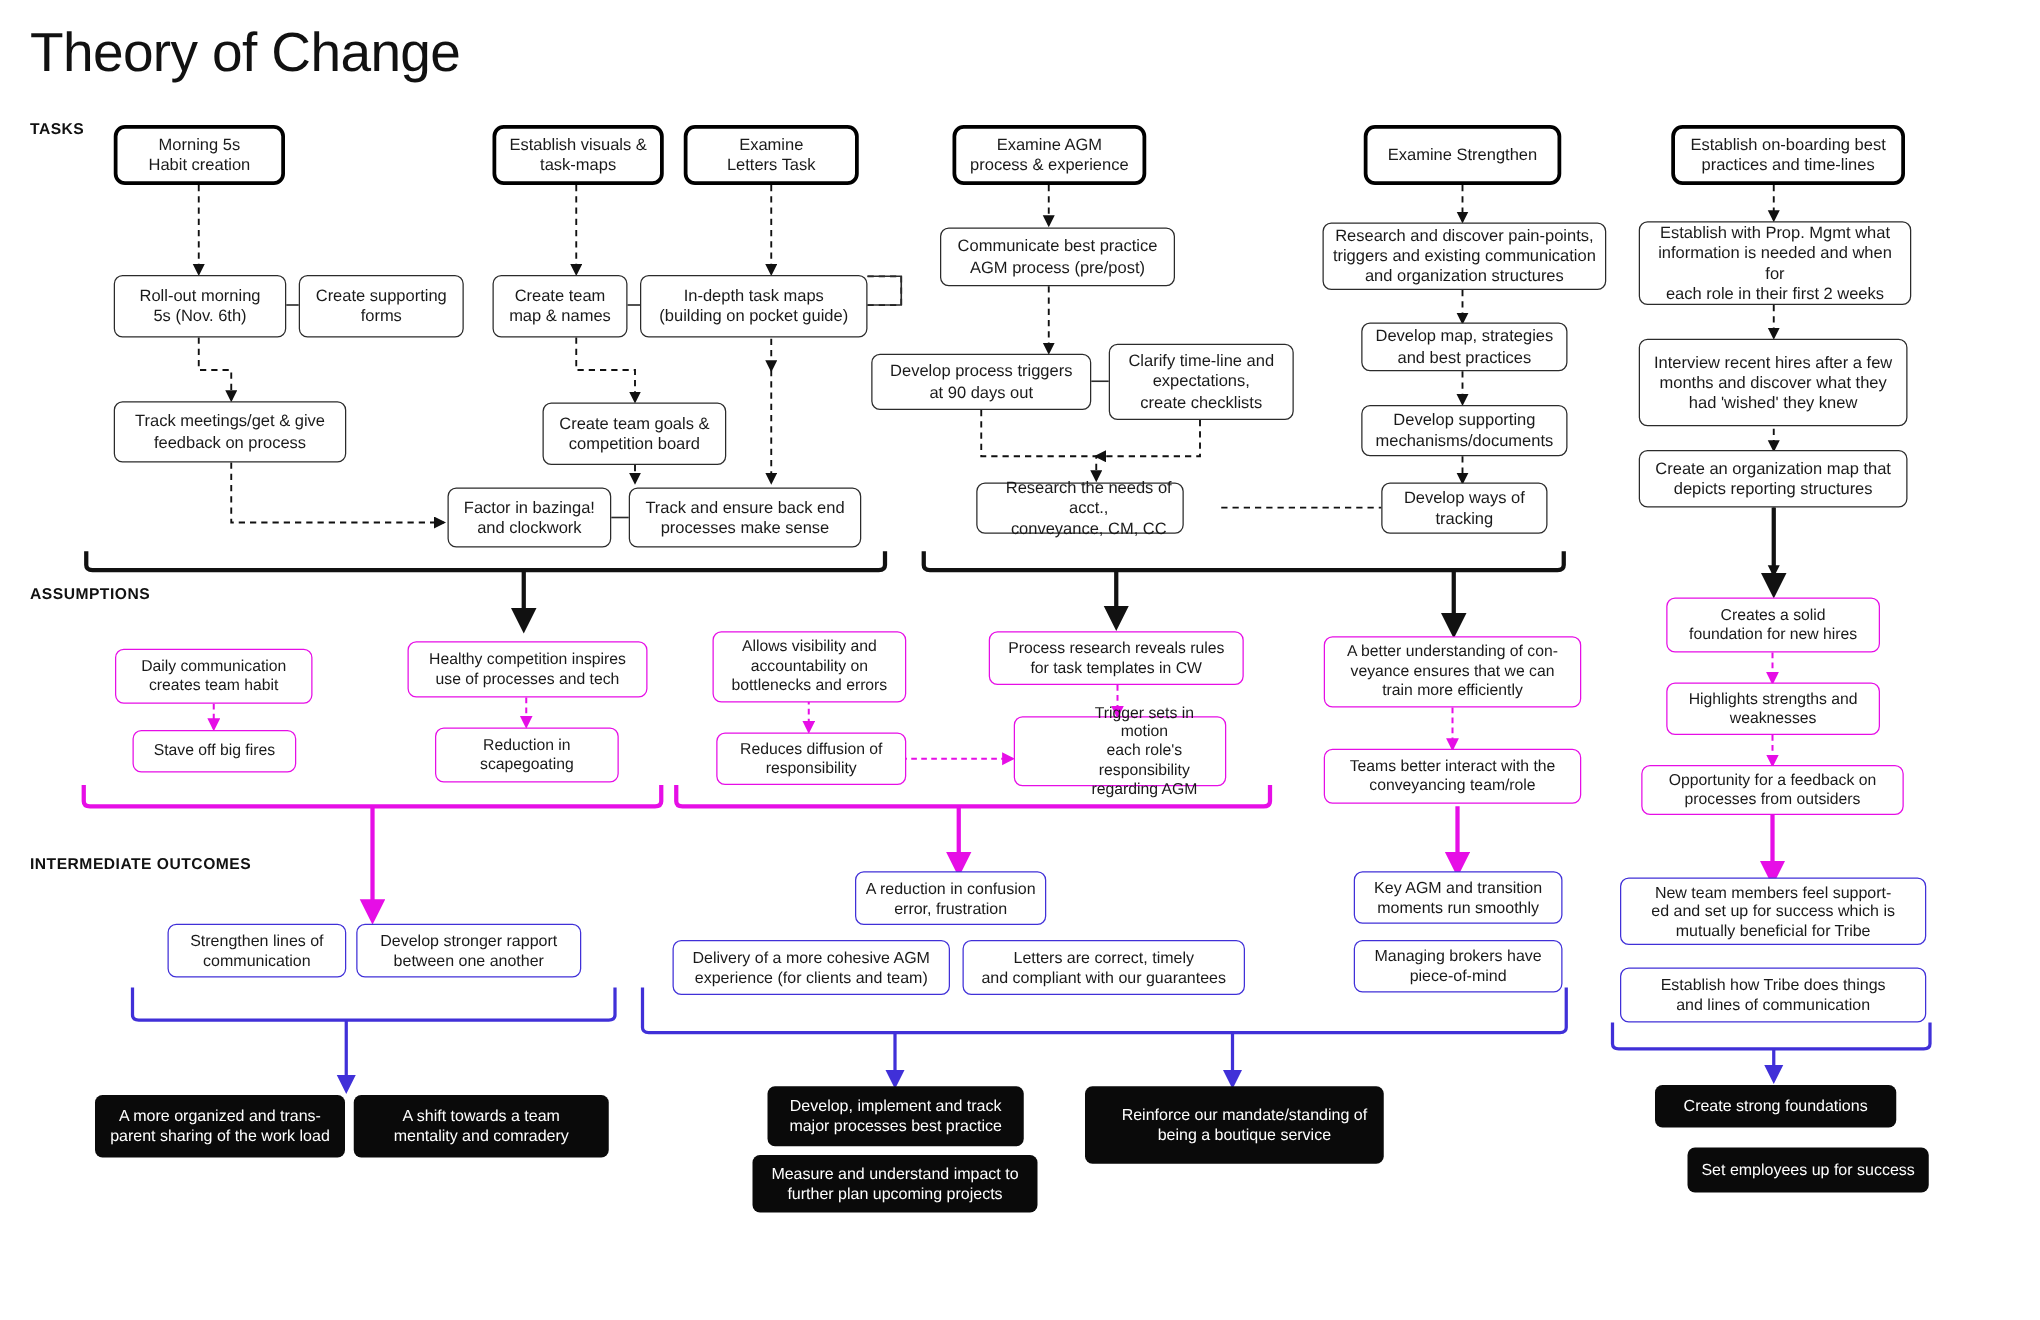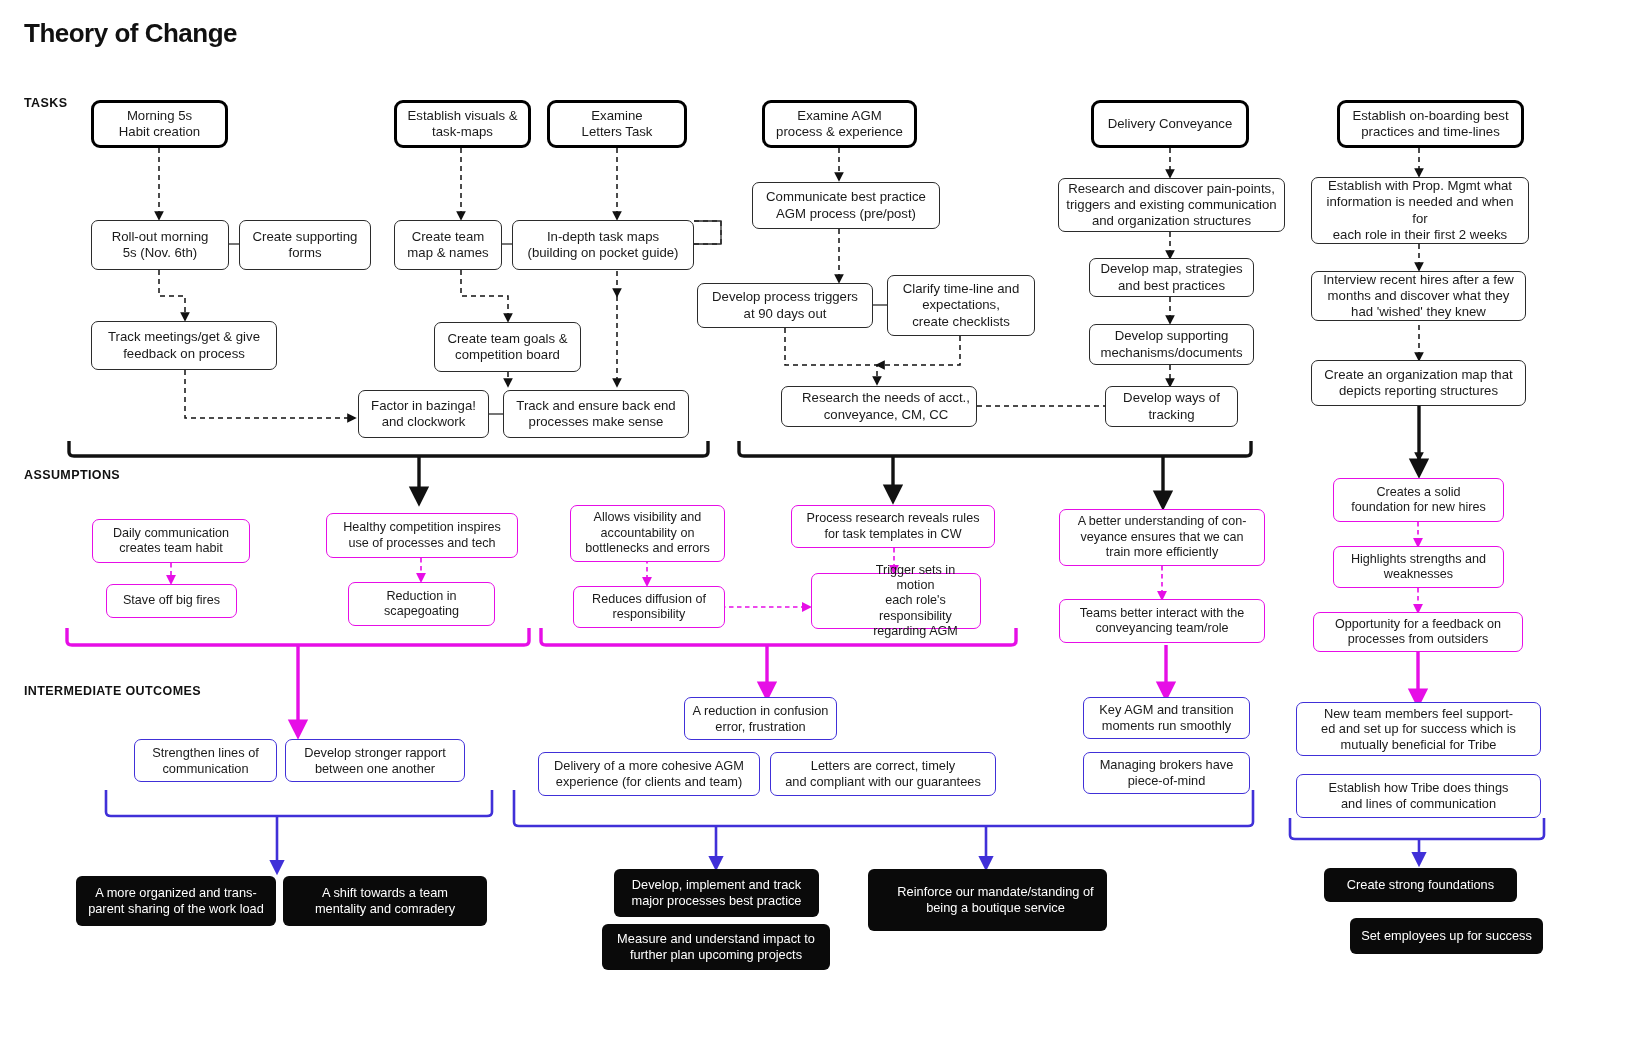--- a/index.html
+++ b/index.html
@@ -11,22 +11,22 @@
   #canvas {
     position: relative;
     width: 1632px;
     height: 1056px;
     background: #ffffff;
     overflow: hidden;
   }
   #title {
     position: absolute;
     left: 24px; top: 18px;
-    font-size: 26px;
-    font-weight: bold;
+    font-size: 44px;
+    font-weight: normal;
     letter-spacing: -0.5px;
     color: #111111;
   }
   .section-label {
     position: absolute;
     font-size: 12.5px;
     font-weight: bold;
     letter-spacing: 0.4px;
     color: #111111;
   }
@@ -191,21 +191,21 @@
   </svg>
 
   <div class="node n-task-top" style="left:91px; top:100px; width:137px; height:48px;">Morning 5s
 Habit creation</div>
   <div class="node n-task-top" style="left:394px; top:100px; width:137px; height:48px;">Establish visuals &amp;
 task-maps</div>
   <div class="node n-task-top" style="left:547px; top:100px; width:140px; height:48px;">Examine
 Letters Task</div>
   <div class="node n-task-top" style="left:762px; top:100px; width:155px; height:48px;">Examine AGM
 process &amp; experience</div>
-  <div class="node n-task-top" style="left:1091px; top:100px; width:158px; height:48px;">Delivery Conveyance</div>
+  <div class="node n-task-top" style="left:1091px; top:100px; width:158px; height:48px;">Examine Strengthen</div>
   <div class="node n-task-top" style="left:1337px; top:100px; width:187px; height:48px;">Establish on-boarding best
 practices and time-lines</div>
 
   <div class="node n-task" style="left:91px; top:220px; width:138px; height:50px;">Roll-out morning
 5s (Nov. 6th)</div>
   <div class="node n-task" style="left:239px; top:220px; width:132px; height:50px;">Create supporting
 forms</div>
   <div class="node n-task" style="left:394px; top:220px; width:108px; height:50px;">Create team
 map &amp; names</div>
   <div class="node n-task" style="left:512px; top:220px; width:182px; height:50px;">In-depth task maps
@@ -223,34 +223,34 @@
 feedback on process</div>
   <div class="node n-task" style="left:434px; top:322px; width:147px; height:50px;">Create team goals &amp;
 competition board</div>
   <div class="node n-task" style="left:697px; top:283px; width:176px; height:45px;">Develop process triggers
 at 90 days out</div>
   <div class="node n-task" style="left:887px; top:275px; width:148px; height:61px;">Clarify time-line and
 expectations,
 create checklists</div>
   <div class="node n-task" style="left:1089px; top:258px; width:165px; height:39px;">Develop map, strategies
 and best practices</div>
-  <div class="node n-task" style="left:1311px; top:271px; width:215px; height:50px;">Interview recent hires after a few
+  <div class="node n-task" style="left:1311px; top:271px; width:215px; height:70px;">Interview recent hires after a few
 months and discover what they
 had 'wished' they knew</div>
 
   <div class="node n-task" style="left:1089px; top:324px; width:165px; height:41px;">Develop supporting
 mechanisms/documents</div>
   <div class="node n-task" style="left:1311px; top:360px; width:215px; height:46px;">Create an organization map that
 depicts reporting structures</div>
 
   <div class="node n-task" style="left:358px; top:390px; width:131px; height:48px;">Factor in bazinga!
 and clockwork</div>
   <div class="node n-task" style="left:503px; top:390px; width:186px; height:48px;">Track and ensure back end
 processes make sense</div>
-  <div class="node n-task" style="left:781px; top:386px; width:196px; height:41px;padding-left:20px;">Research the needs of acct.,
+  <div class="node n-task" style="left:781px; top:386px; width:166px; height:41px;padding-left:20px;">Research the needs of acct.,
 conveyance, CM, CC</div>
   <div class="node n-task" style="left:1105px; top:386px; width:133px; height:41px;">Develop ways of
 tracking</div>
 
   <div class="node n-assume" style="left:92px; top:519px; width:158px; height:44px;">Daily communication
 creates team habit</div>
   <div class="node n-assume" style="left:106px; top:584px; width:131px; height:34px;">Stave off big fires</div>
   <div class="node n-assume" style="left:326px; top:513px; width:192px; height:45px;">Healthy competition inspires
 use of processes and tech</div>
   <div class="node n-assume" style="left:348px; top:582px; width:147px; height:44px;">Reduction in

